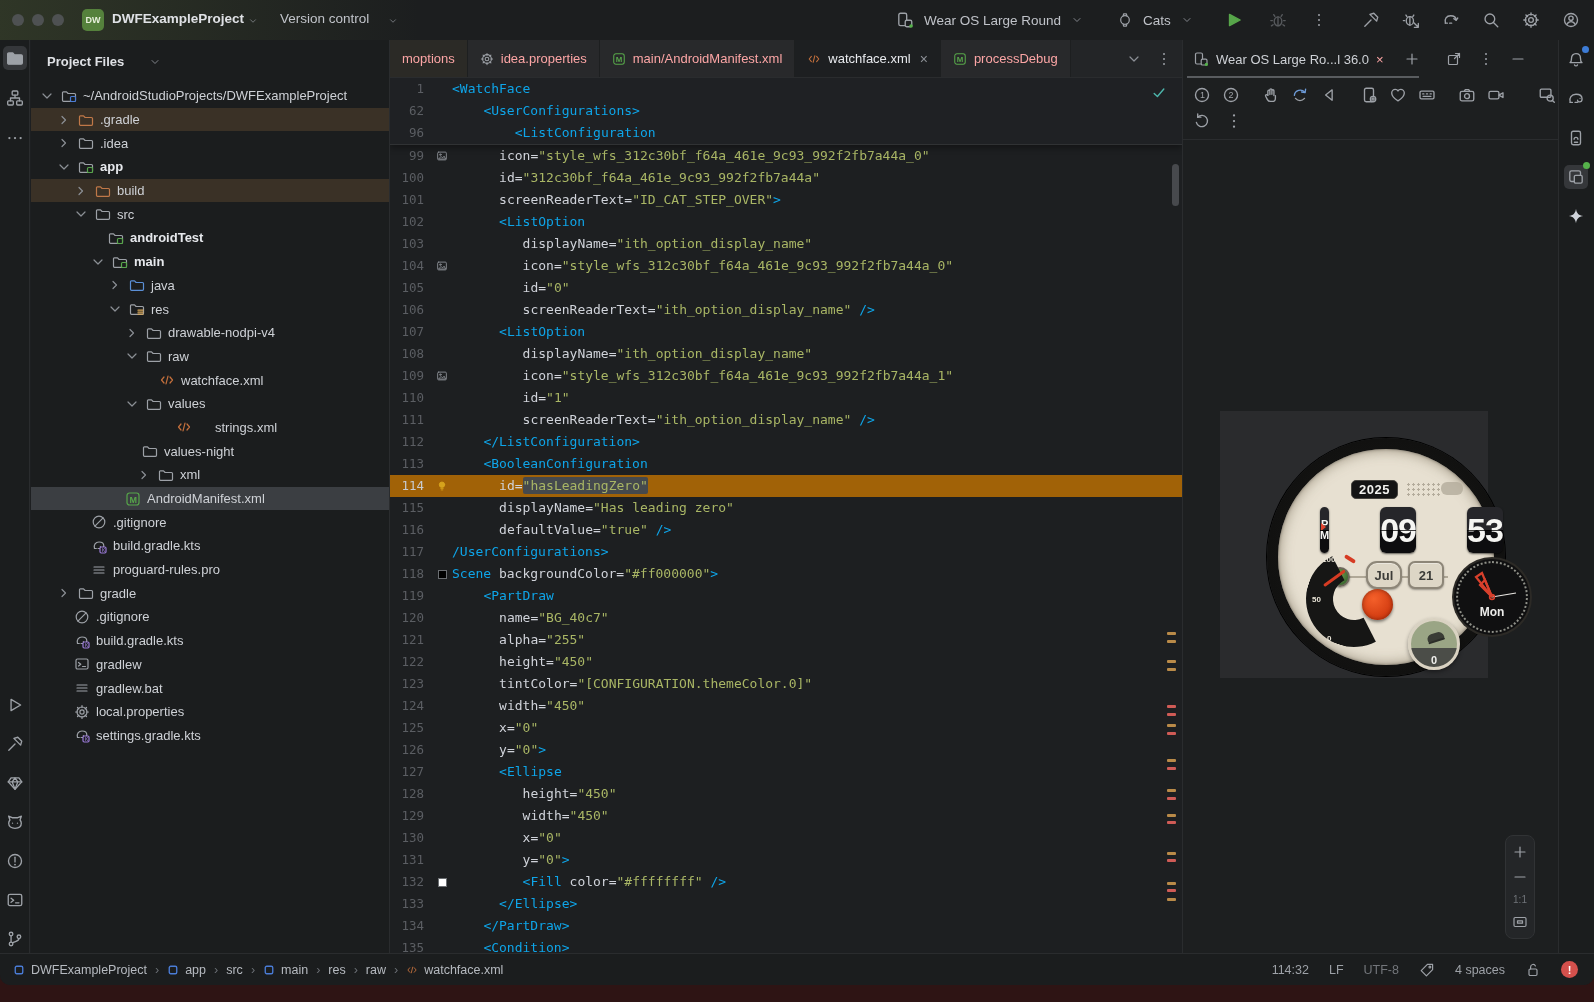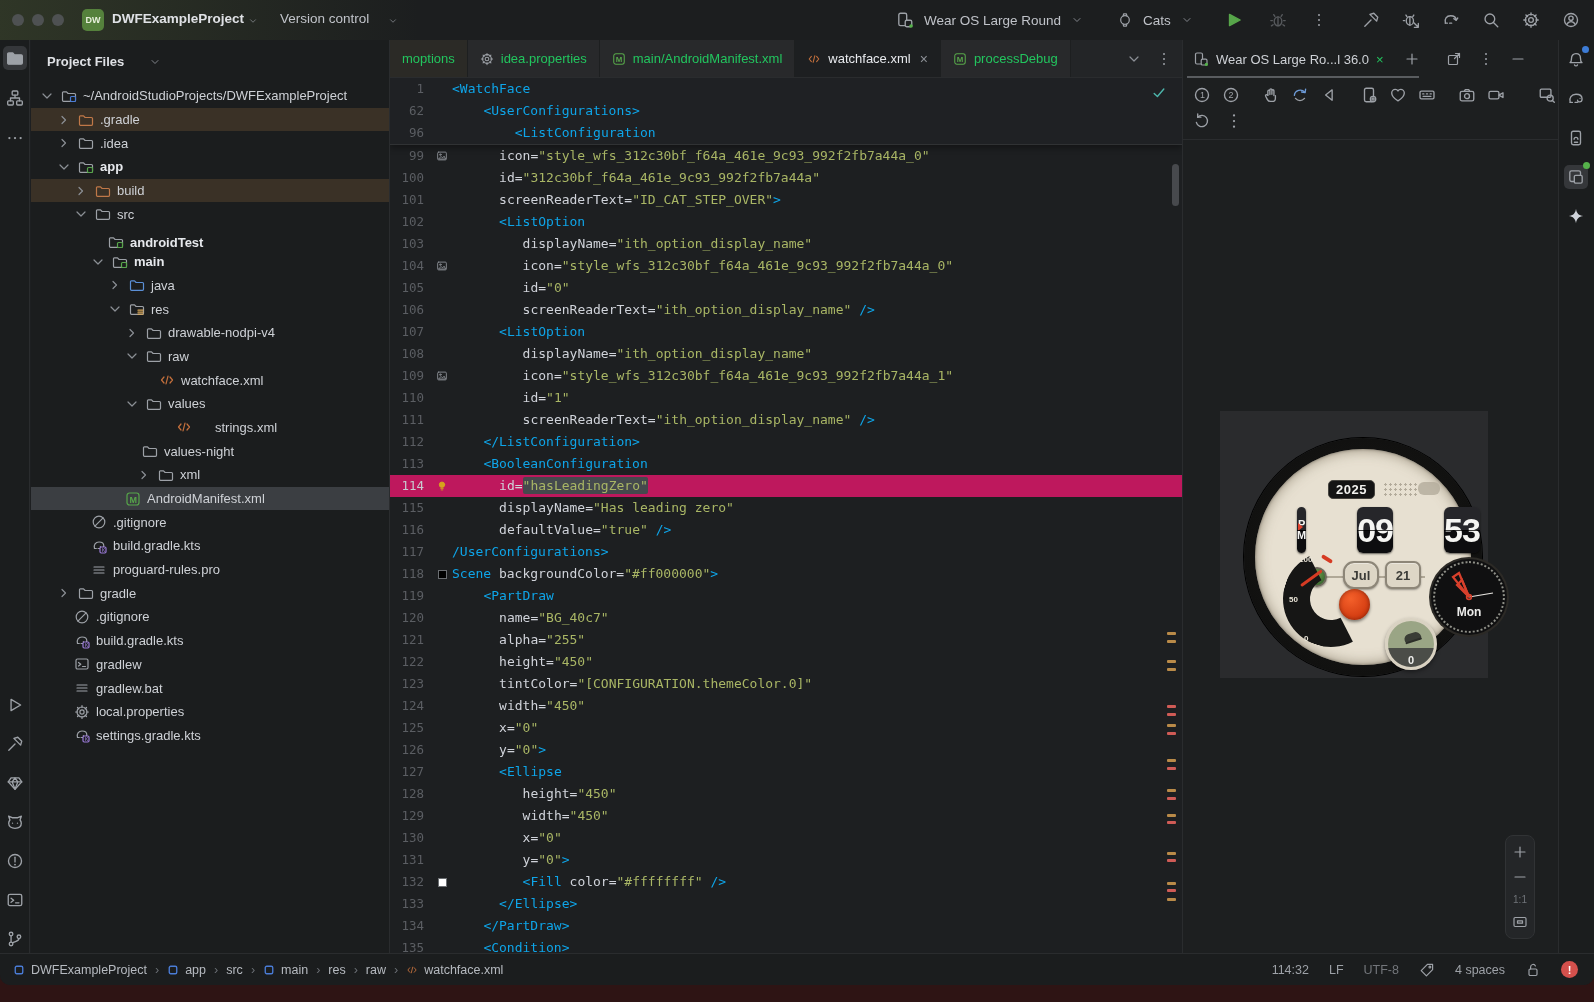--- a/index.html
+++ b/index.html
@@ -41,34 +41,34 @@
   #tree { position:absolute; left:0; top:44px; width:359px; }
   .trow { height:23.7px; display:flex; align-items:center; color:#ced1d6; font-size:13px; white-space:nowrap; }
   .trow .chev { width:16px; height:16px; margin-right:2px; flex:none; display:flex; align-items:center; justify-content:center; }
   .trow .ic { margin-right:6px; }
   .trow.hl-brown { background:#3a3126; }
   .trow.hl-sel { background:#3b3e42; }
   .trow.b { font-weight:bold; color:#e6e8ec; }
 
   
   #tabbar { position:absolute; left:390px; top:40px; width:792px; height:38px; background:#232527; border-bottom:1px solid #2a2c2e; display:flex; align-items:stretch; overflow:hidden; }
-  .tab { display:flex; align-items:center; gap:7px; padding:0 12px; font-size:13px; color:#22c55e; background:#28292b; border-right:1px solid #1d1f20; white-space:nowrap; }
+  .tab { display:flex; align-items:center; gap:7px; padding:0 12px; font-size:13px; color:#fca5a5; background:#28292b; border-right:1px solid #1d1f20; white-space:nowrap; }
   .tab.first { background:#2b2a26; }
   .tab.active { background:#1d1f21; color:#e8eaee; }
   .tab .close { color:#8d9197; font-size:14px; margin-left:2px; }
   #tab-extras { margin-left:auto; display:flex; align-items:center; gap:14px; padding-right:10px; }
 
   
   #editor { position:absolute; left:390px; top:78px; width:792px; height:875px; background:#1d1f21; overflow:hidden;
      font-family:"DejaVu Sans Mono", monospace; font-size:13px; }
   .cl { display:flex; height:22px; line-height:22px; position:relative; }
   .cl .ln { width:42px; text-align:right; padding-right:8px; color:#5b5e63; flex:none; font-size:12.5px; }
   .cl .gut { width:20px; flex:none; display:flex; align-items:center; justify-content:center; }
   .cl .txt { white-space:pre; }
-  .cl.cur { background:#be185d; }
+  .cl.cur { background:#a16207; }
   .cl.cur .ln { color:#c8cbd0; }
   .tok-t { color:#0ea5e9; }
   .tok-a { color:#d0d3da; }
   .tok-v { color:#a9b665; }
   .tok-h { color:#a9b665; background:#45494d; border-radius:2px; padding:1px 0; }
   #sticky { position:absolute; left:0; top:0; width:792px; background:#1f2124; border-bottom:1px solid #303234; box-shadow:0 3px 6px rgba(0,0,0,.35); z-index:3; }
   #codebody { position:absolute; left:0; top:67px; width:792px; }
   .swatch { width:9px; height:9px; border:1px solid #6b6e72; }
   #ed-check { position:absolute; right:16px; top:8px; z-index:4; }
   #ed-scroll { position:absolute; right:3px; top:86px; width:7px; height:42px; background:#47494d; border-radius:4px; z-index:4; }
@@ -79,21 +79,21 @@
   #emu-tabrow { position:absolute; left:0; top:0; width:376px; height:38px; display:flex; align-items:center; gap:0; color:#ced1d6; font-size:13px; }
   #emu-tab { display:flex; align-items:center; gap:7px; padding:0 8px 0 10px; height:38px; }
   #emu-underline { position:absolute; left:4px; top:36px; width:232px; height:2px; background:#595c5f; }
   #emu-toolbar { position:absolute; left:0; top:38px; width:376px; height:62px; border-bottom:1px solid #2a2c2e; }
   #emu-tb1 { position:absolute; left:10px; top:8px; right:8px; display:flex; align-items:center; gap:11px; }
   #emu-tb2 { position:absolute; left:10px; top:34px; display:flex; align-items:center; gap:14px; }
   .vsep { width:1px; height:16px; background:#36383a; }
 
   
   #device { position:absolute; left:37px; top:371px; width:268px; height:267px; background:#2a2b2d; }
-  #watch { position:absolute; left:24px; top:27px; width:238px; height:238px; border-radius:50%;
+  #watch { position:absolute; left:47px; top:27px; width:238px; height:238px; border-radius:50%;
      background:radial-gradient(circle, #151514 0 46%, #0c0c0b 100%); box-shadow:0 0 0 1px #000; }
   #face { position:absolute; left:11px; top:11px; width:216px; height:216px; border-radius:50%;
      background:#e7e0d1; box-shadow:inset 0 0 14px rgba(120,110,90,.75), inset 0 0 3px rgba(0,0,0,.5); }
   .wf { position:absolute; }
   #wf-year { left:73px; top:31px; width:47px; height:19px; background:#141414; border:1.5px solid #46443f; border-radius:5px;
      color:#f2f2ef; font-size:13px; font-weight:bold; display:flex; align-items:center; justify-content:center; letter-spacing:.5px; }
   #wf-dots { left:128px; top:33px; width:34px; height:14px;
      background-image:radial-gradient(#b3ab9b 1px, transparent 1.2px); background-size:5px 5px; }
   #wf-blob { left:163px; top:33px; width:22px; height:13px; background:#b3ab9b; border-radius:6px; opacity:.8; }
   #wf-clock { left:42px; top:58px; width:152px; height:46px; display:flex; gap:3px; }
@@ -474,21 +474,21 @@
               <polyline points="4,6 8,10 12,6"></polyline>
             </svg>
           </span>
           <span class="ic">
             <svg viewBox="0 0 16 16" fill="none" stroke="#9da1a7" stroke-width="1.2" stroke-linecap="round" stroke-linejoin="round">
               <path d="M1.5 5a1 1 0 0 1 1-1.2h3l1.6 1.7h6.4a1 1 0 0 1 1 1v5.8a1 1 0 0 1-1 1h-11a1 1 0 0 1-1-1z" stroke="#9da1a7"></path>
             </svg>
           </span>
           <span>src</span>
         </div>
-        <div class="trow b" style="padding-left: 59px; align-items: flex-end;">
+        <div class="trow b" style="padding-left: 59px;">
           <span class="chev"></span>
           <span class="ic">
             <svg viewBox="0 0 16 16" fill="none" stroke="#9da1a7" stroke-width="1.2" stroke-linecap="round" stroke-linejoin="round">
               <path d="M1.5 5a1 1 0 0 1 1-1.2h3l1.6 1.7h6.4a1 1 0 0 1 1 1v5.8a1 1 0 0 1-1 1h-11a1 1 0 0 1-1-1z" stroke="#9da1a7"></path>
               <rect x="9.5" y="8.5" width="5" height="5" rx="1" stroke="#57a64a" fill="#1b1d1e"></rect>
             </svg>
           </span>
           <span>androidTest</span>
         </div>
         <div class="trow b" style="padding-left: 59px;">

